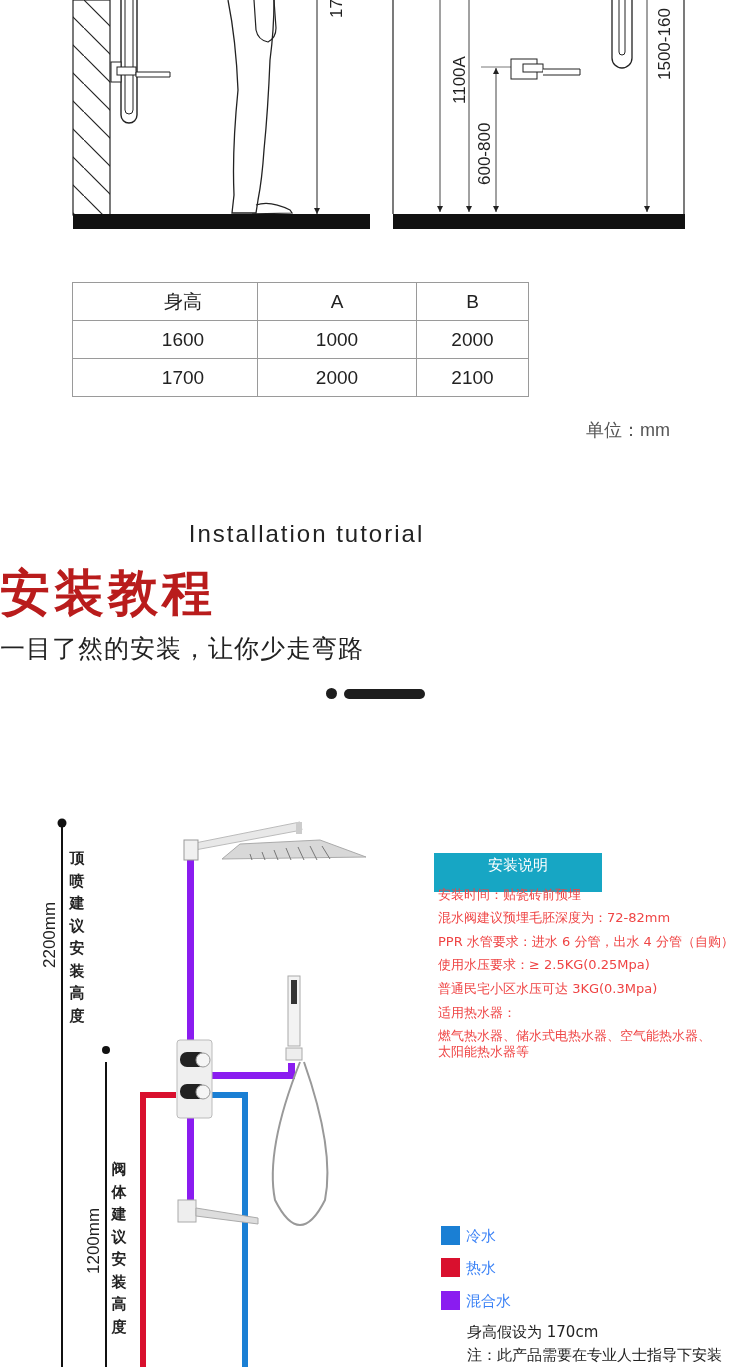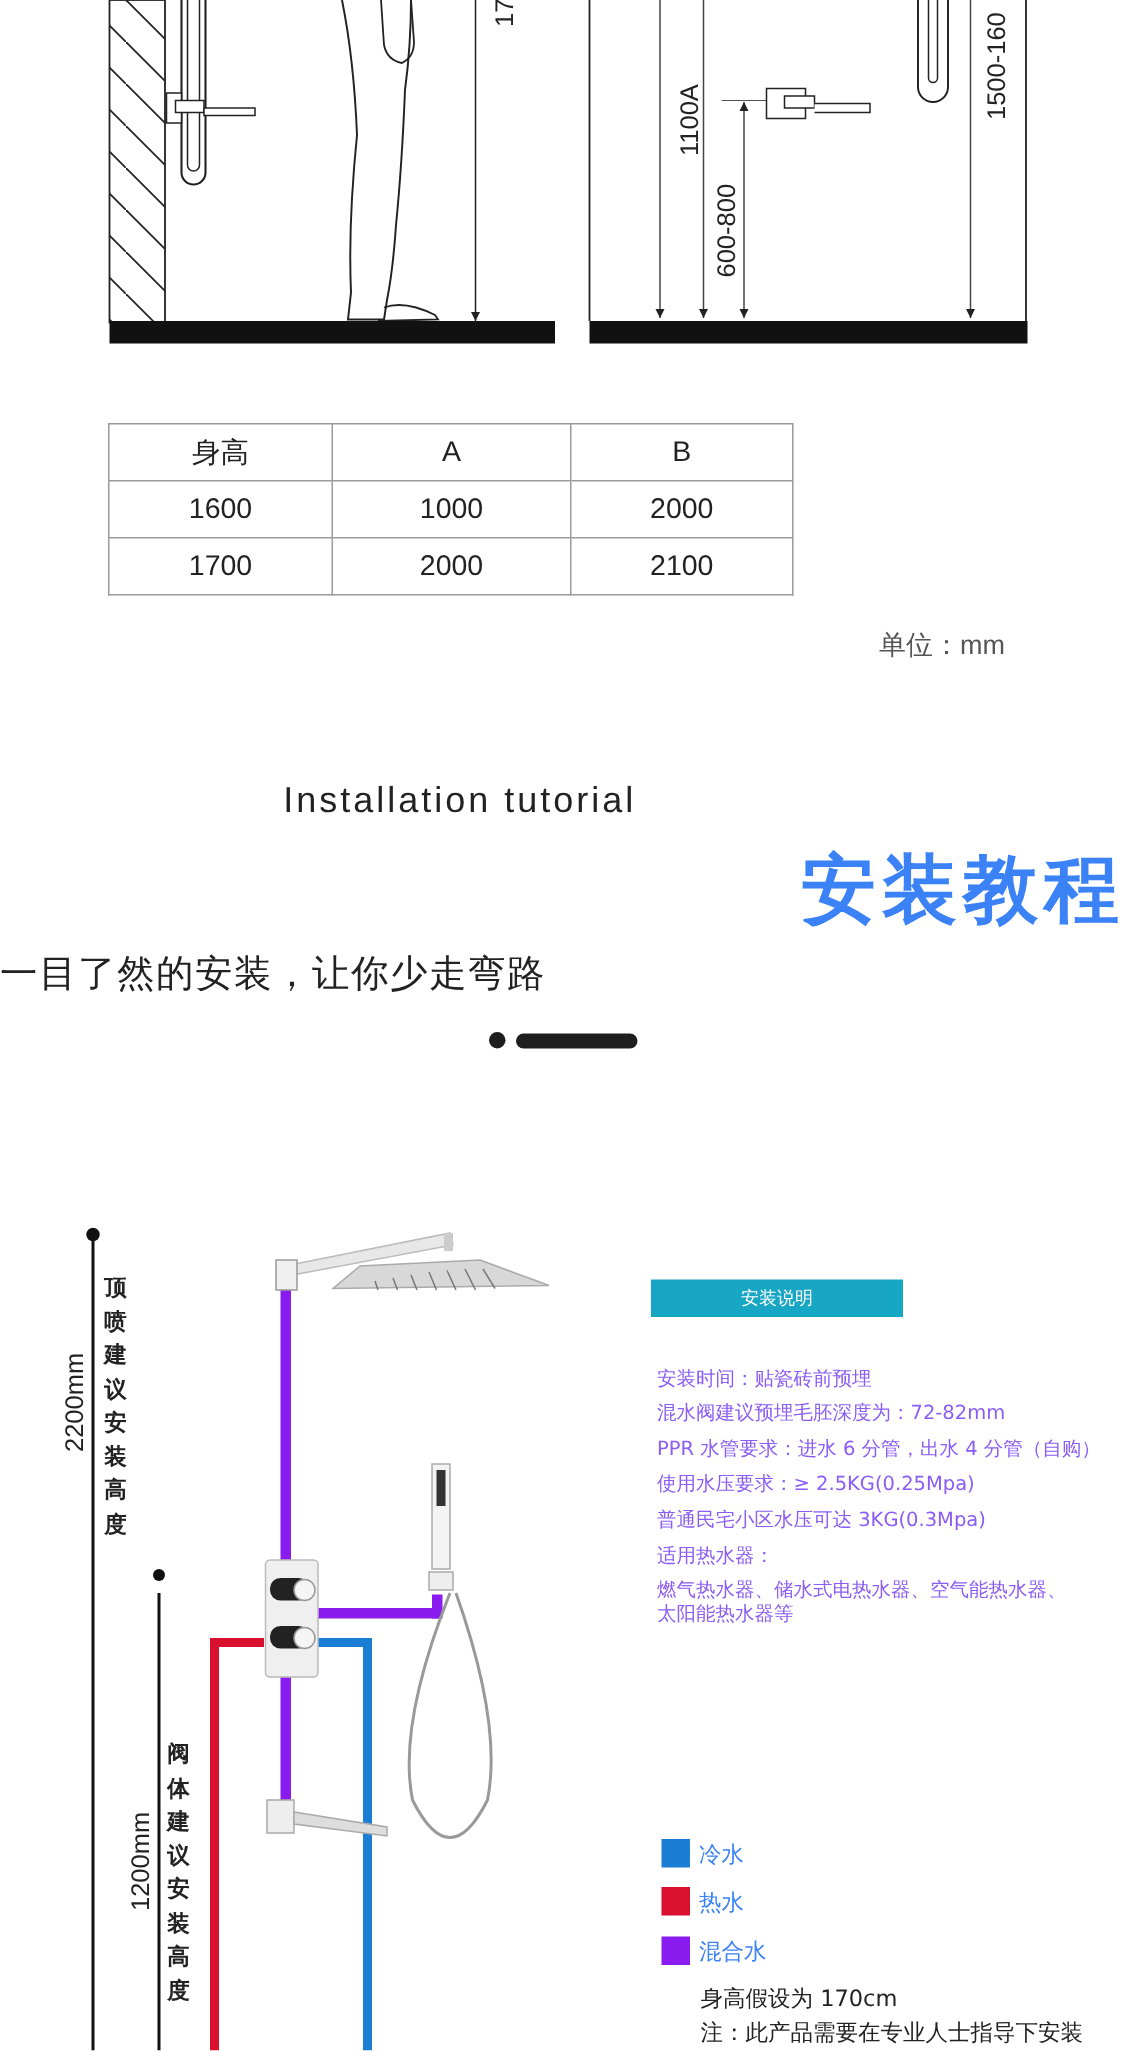--- a/index.html
+++ b/index.html
@@ -5,35 +5,35 @@
   html, body { margin:0; padding:0; background:#ffffff; }
   body { width:750px; height:1367px; position:relative; overflow:hidden;
          font-family:"DejaVu Sans", "Liberation Sans", sans-serif; color:#222; }
   .abs { position:absolute; }
   svg { display:block; }
 
   
   .dim-table { position:absolute; left:72px; top:282px; width:457px; border-collapse:collapse;
                font-family:"Liberation Sans", sans-serif; font-size:19px; color:#222; }
   .dim-table td { border:1px solid #9a9a9a; height:37px; text-align:center; padding:0; }
-  .dim-table td:nth-child(1){ width:148px; }
+  .dim-table td:nth-child(1){ width:148px;padding-left:36px; }
   .dim-table td:nth-child(2){ width:158px; }
   .unit { left:586px; top:418px; font-size:18px; color:#555; font-family:"Liberation Sans", sans-serif; }
 
   .en-title { left:0; width:613px; top:520px; text-align:center; font-size:24px; letter-spacing:2px;
               color:#222; font-family:"Liberation Sans", sans-serif; }
-  .cn-title { left:0; width:750px; top:560px; text-align:right; font-size:50px; font-weight:bold;
-              letter-spacing:4px; color:#3b82f6; }
+  .cn-title { left:0; width:750px; top:560px; text-align:left; font-size:50px; font-weight:bold;
+              letter-spacing:4px; color:#b91c1c; }
   .cn-sub { left:0; width:750px; top:632px; text-align:left; font-size:25px; letter-spacing:1px; color:#222; }
   .dot { left:326px; top:688px; width:11px; height:11px; border-radius:50%; background:#1e1e1e; }
   .bar { left:344px; top:689px; width:81px; height:10px; border-radius:5px; background:#1e1e1e; }
 
-  .info-head { left:434px; top:853px; width:168px; height:25px; background:#17a6c4; color:#fff;
-               font-size:12px; text-align:center; line-height:25px; }
-  .info-line { left:438px; font-size:13px; color:#8b5cf6; white-space:nowrap;margin-top:24px; }
+  .info-head { left:434px; top:853px; width:168px; height:39px; background:#17a6c4; color:#fff;
+               font-size:15px; text-align:center; line-height:25px; }
+  .info-line { left:438px; font-size:13px; color:#ef4444; white-space:nowrap; }
 
   .legend-sw { width:19px; height:19px; }
   .legend-txt { font-size:15px; color:#3b82f6; }
   .note { left:441px; font-size:15px; color:#222; white-space:nowrap;margin-left:26px; }
 
   .vlabel { font-size:15px; font-weight:bold; color:#222; width:18px; line-height:22.5px; text-align:center; }
 </style>
 </head>
 <body>
 

